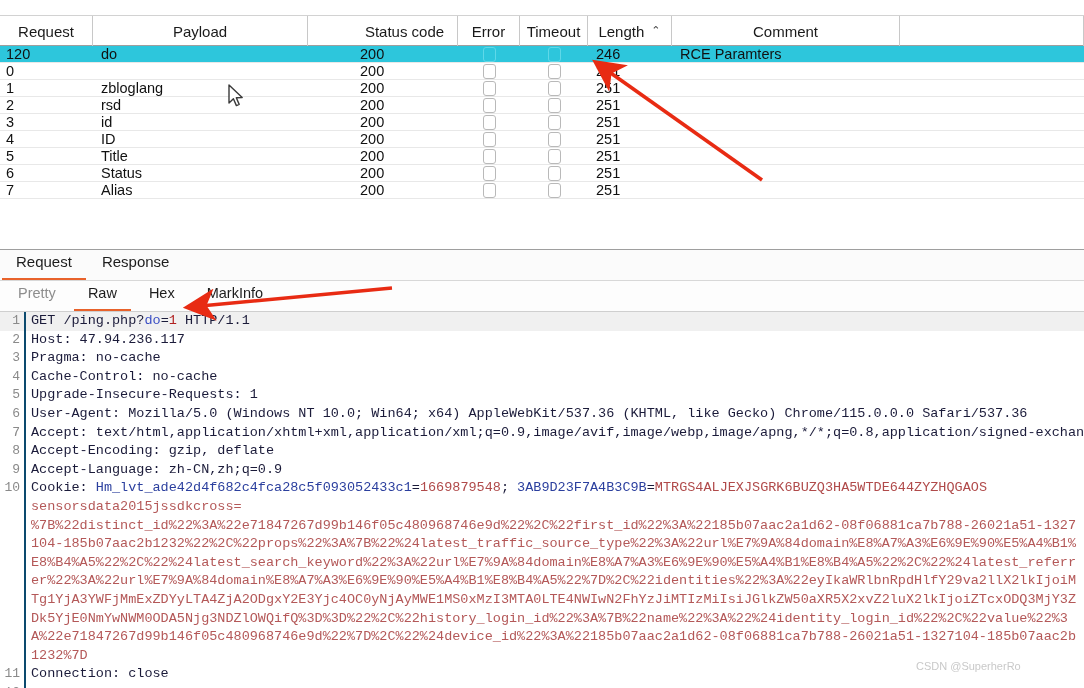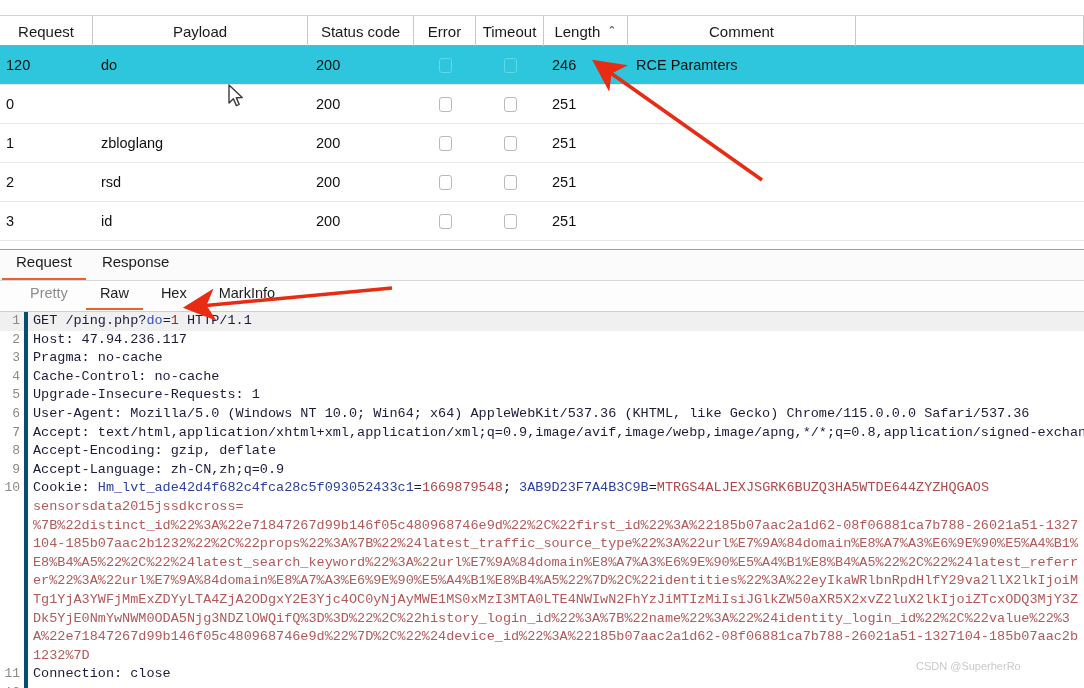--- a/index.html
+++ b/index.html
@@ -49,21 +49,21 @@
   .sort-caret {
     display: inline-block;
     margin-left: 7px;
     font-size: 11px;
     color: #444;
     transform: translateY(-1px);
   }
 
   .trow {
     display: flex;
-    height: 39px;
+    height: 17px;
     align-items: center;
     background: #ffffff;
     border-bottom: 1px solid #e8e8e8;
   }
   .trow.selected { background: #2dc6dc; }
   .td {
     display: flex; align-items: center;
     height: 23px;
     font-size: 14.5px;
     color: #111;
@@ -77,21 +77,21 @@
     width: 13px; height: 15px;
     border: 1.4px solid #b9b9b9;
     border-radius: 3px;
     background: transparent;
   }
   .trow.selected .cb { border-color: #5fd8e8; }
 
   
   .c-request { width: 93px; }
   .c-payload { width: 215px; }
-  .c-status  { width: 106px; }
+  .c-status  { width: 106px; margin-left: 44px; }
   .c-error   { width: 62px; }
   .c-timeout { width: 68px; align-items: center; }
   .c-length  { width: 84px; }
   .c-comment { width: 228px; align-items: center; }
   .c-tail    { flex: 1 1 auto; border-right: none; }
 
   
   .reqresp-bar {
     position: absolute; left: 0; top: 249px;
     width: 1084px; height: 32px;
@@ -109,21 +109,21 @@
     border-bottom: 2.5px solid transparent;
   }
   .rr-tab.active { border-bottom-color: #e8622b; font-weight: normal; }
 
   
   .view-bar {
     position: absolute; left: 0; top: 281px;
     width: 1084px; height: 31px;
     background: #fdfdfd;
     border-bottom: 1px solid #cfcfcf;
-    display: flex; align-items: flex-start; padding-left: 12px;
+    display: flex; align-items: center;
   }
   .v-tab {
     font-size: 14.5px;
     padding: 0 14px 4px 14px;
     margin-left: 4px;
     height: 29px;
     display: flex; align-items: center;
     border-bottom: 2.5px solid transparent;
     color: #1d1d1d;
   }
@@ -153,21 +153,21 @@
     color: #8a8a8a;
     font-family: "Liberation Mono", monospace;
     font-size: 13px;
     line-height: 18.6px;
     flex: 0 0 24px;
     user-select: none;
   }
   .code-body {
     flex: 1 1 auto;
     padding-left: 5px;
-    border-left: 4px solid #0c4a6e;
+    border-left: 2px solid #0c4a6e;
     color: #1b1b3a;
     white-space: pre;
     overflow: hidden;
     line-height: 18.6px;
   }
   .code-body.wrap { white-space: pre-wrap; word-break: break-all; }
   .tok-param { color: #3b4fc4; }
   .tok-val   { color: #b02020; }
   .tok-ck-name { color: #2b3f9e; text-align: right; }
   .tok-ck-val  { color: #b04a4a; margin-top: 39px; }

